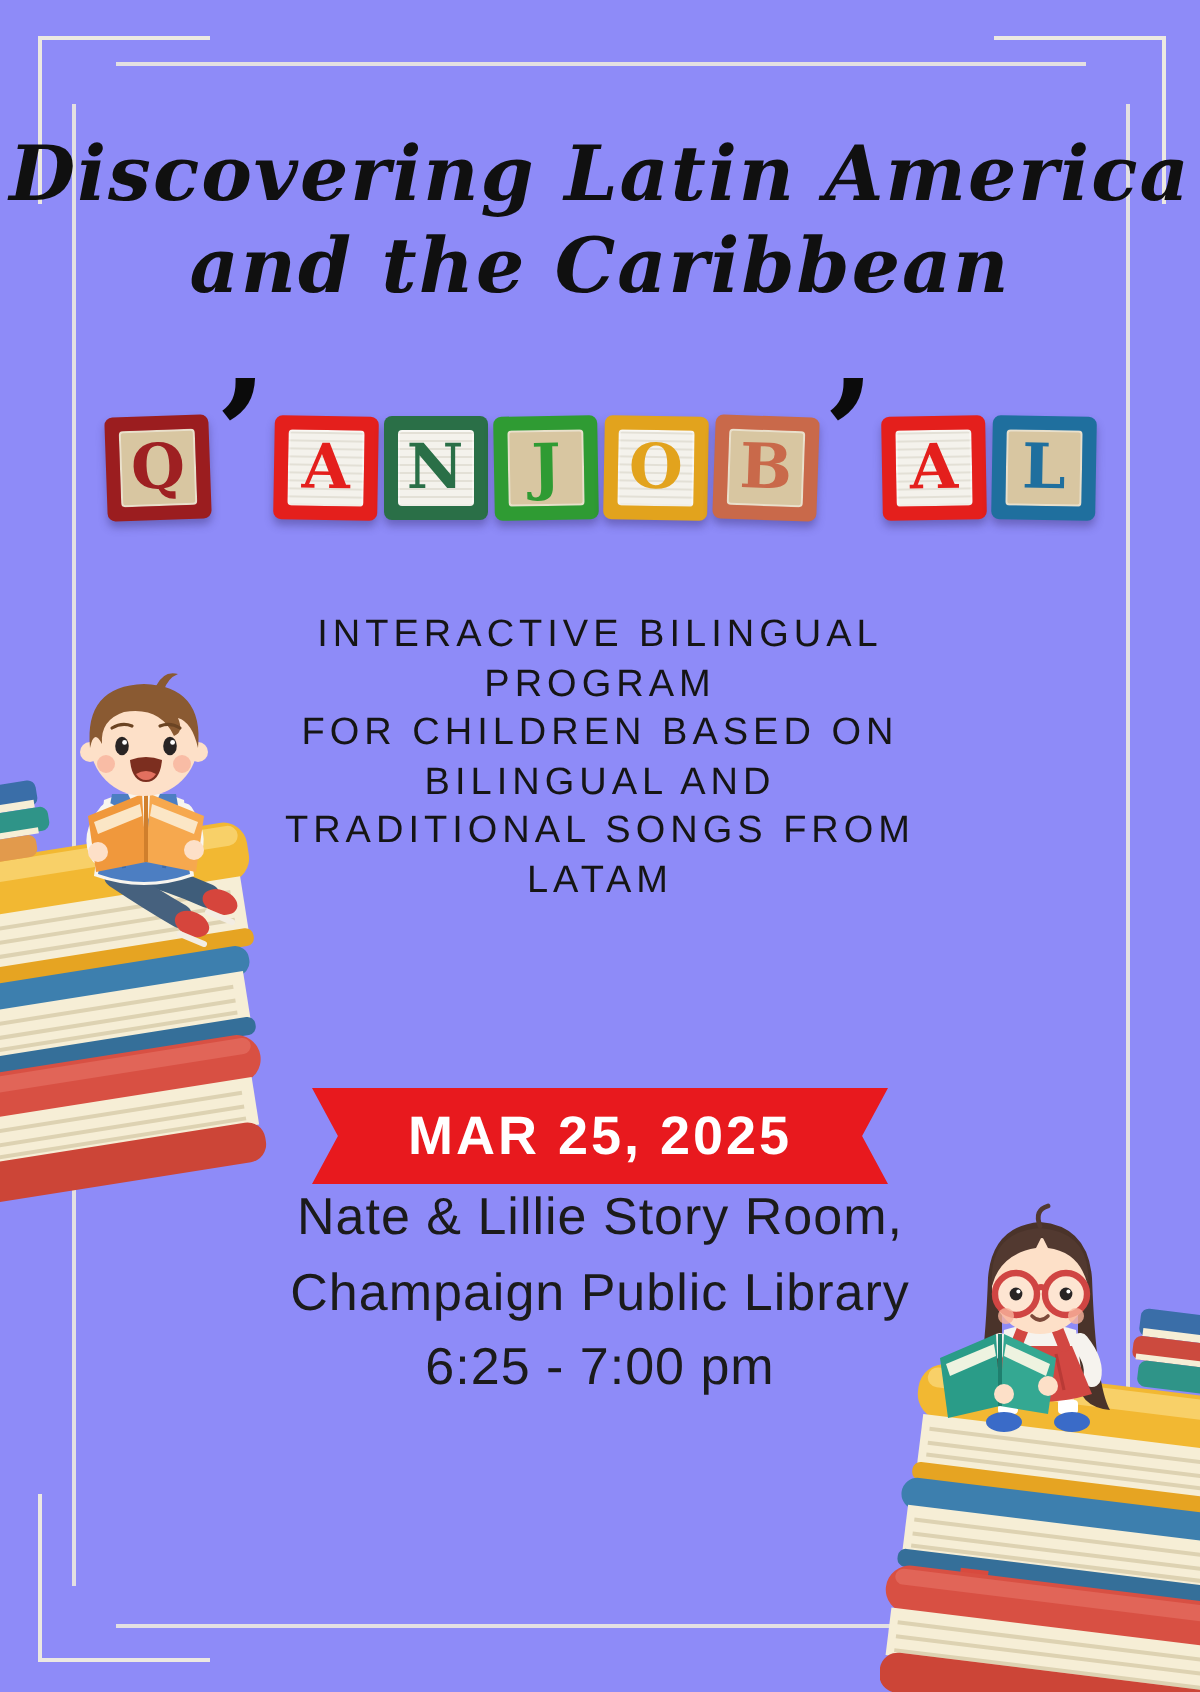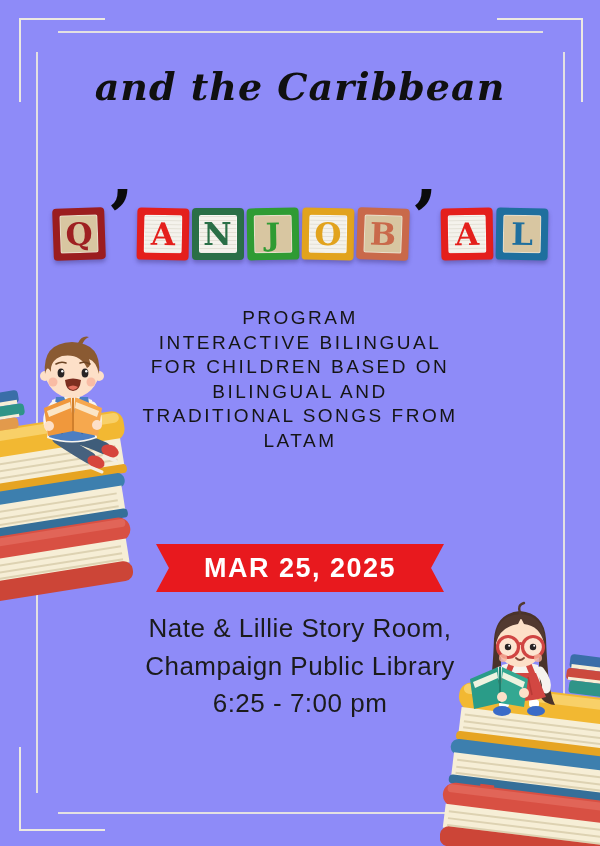--- a/index.html
+++ b/index.html
@@ -53,21 +53,21 @@
   }
   
   .ribbon{
     position:absolute;left:156px;top:544px;width:288px;height:48px;z-index:3;
     clip-path:polygon(0 0,100% 0,95.5% 50%,100% 100%,0 100%,4.5% 50%);
     display:flex;align-items:center;justify-content:center;
     color:#fff;font-weight:700;font-size:27px;letter-spacing:1.5px;
   }
   
   .location{
-    position:absolute;left:0;top:610px;width:100%;z-index:3;
+    position:absolute;left:0;top:590px;width:100%;z-index:3;
     text-align:center;color:#1b1b1b;font-size:26px;line-height:37.5px;letter-spacing:.5px;
   }
   
   .illus{position:absolute;z-index:2;}
   .illus.boy{left:0;top:334px;width:140px;height:280px;}
   .illus.girl{left:440px;top:601px;width:160px;height:245px;z-index:4;}
 </style>
 </head>
 <body>
 
@@ -76,20 +76,21 @@
   <div class="corner tl"></div>
   <div class="corner tr"></div>
   <div class="corner bl"></div>
   <div class="corner br"></div>
   <div class="iline top"></div>
   <div class="iline bottom"></div>
   <div class="iline left"></div>
   <div class="iline right"></div>
 
   <div class="title">
+    <div>Discovering Latin America</div>
     <div>and the Caribbean</div>
   </div>
 
   <div class="blocks" id="blocks">
       <span class="block" style="background: rgb(155, 29, 31); transform: rotate(-2deg);">
         <span class="panel" style="background: rgb(216, 198, 161); color: rgb(158, 32, 34);">Q</span>
       </span>
       <span class="apos">’</span>
       <span class="block" style="background: rgb(228, 31, 28); transform: rotate(1deg);">
         <span class="panel striped" style="color: rgb(228, 31, 28);">A</span>
@@ -109,22 +110,22 @@
       <span class="apos">’</span>
       <span class="block" style="background: rgb(228, 31, 28); transform: rotate(-1deg);">
         <span class="panel striped" style="color: rgb(228, 31, 28);">A</span>
       </span>
       <span class="block" style="background: rgb(31, 111, 158); transform: rotate(1deg);">
         <span class="panel" style="background: rgb(216, 198, 161); color: rgb(31, 111, 158);">L</span>
       </span>
     </div>
 
   <div class="description">
+    <div>INTERACTIVE BILINGUAL</div>
     <div>PROGRAM</div>
-    <div>INTERACTIVE BILINGUAL</div>
     <div>FOR CHILDREN BASED ON</div>
     <div>BILINGUAL AND</div>
     <div>TRADITIONAL SONGS FROM</div>
     <div>LATAM</div>
   </div>
 
   <svg class="illus boy" viewBox="0 0 140 280" xmlns="http://www.w3.org/2000/svg">
     <g transform="rotate(-9 0 190)">
 
       <rect x="-30" y="96" width="168" height="30" rx="12" fill="#f2b832"></rect>

